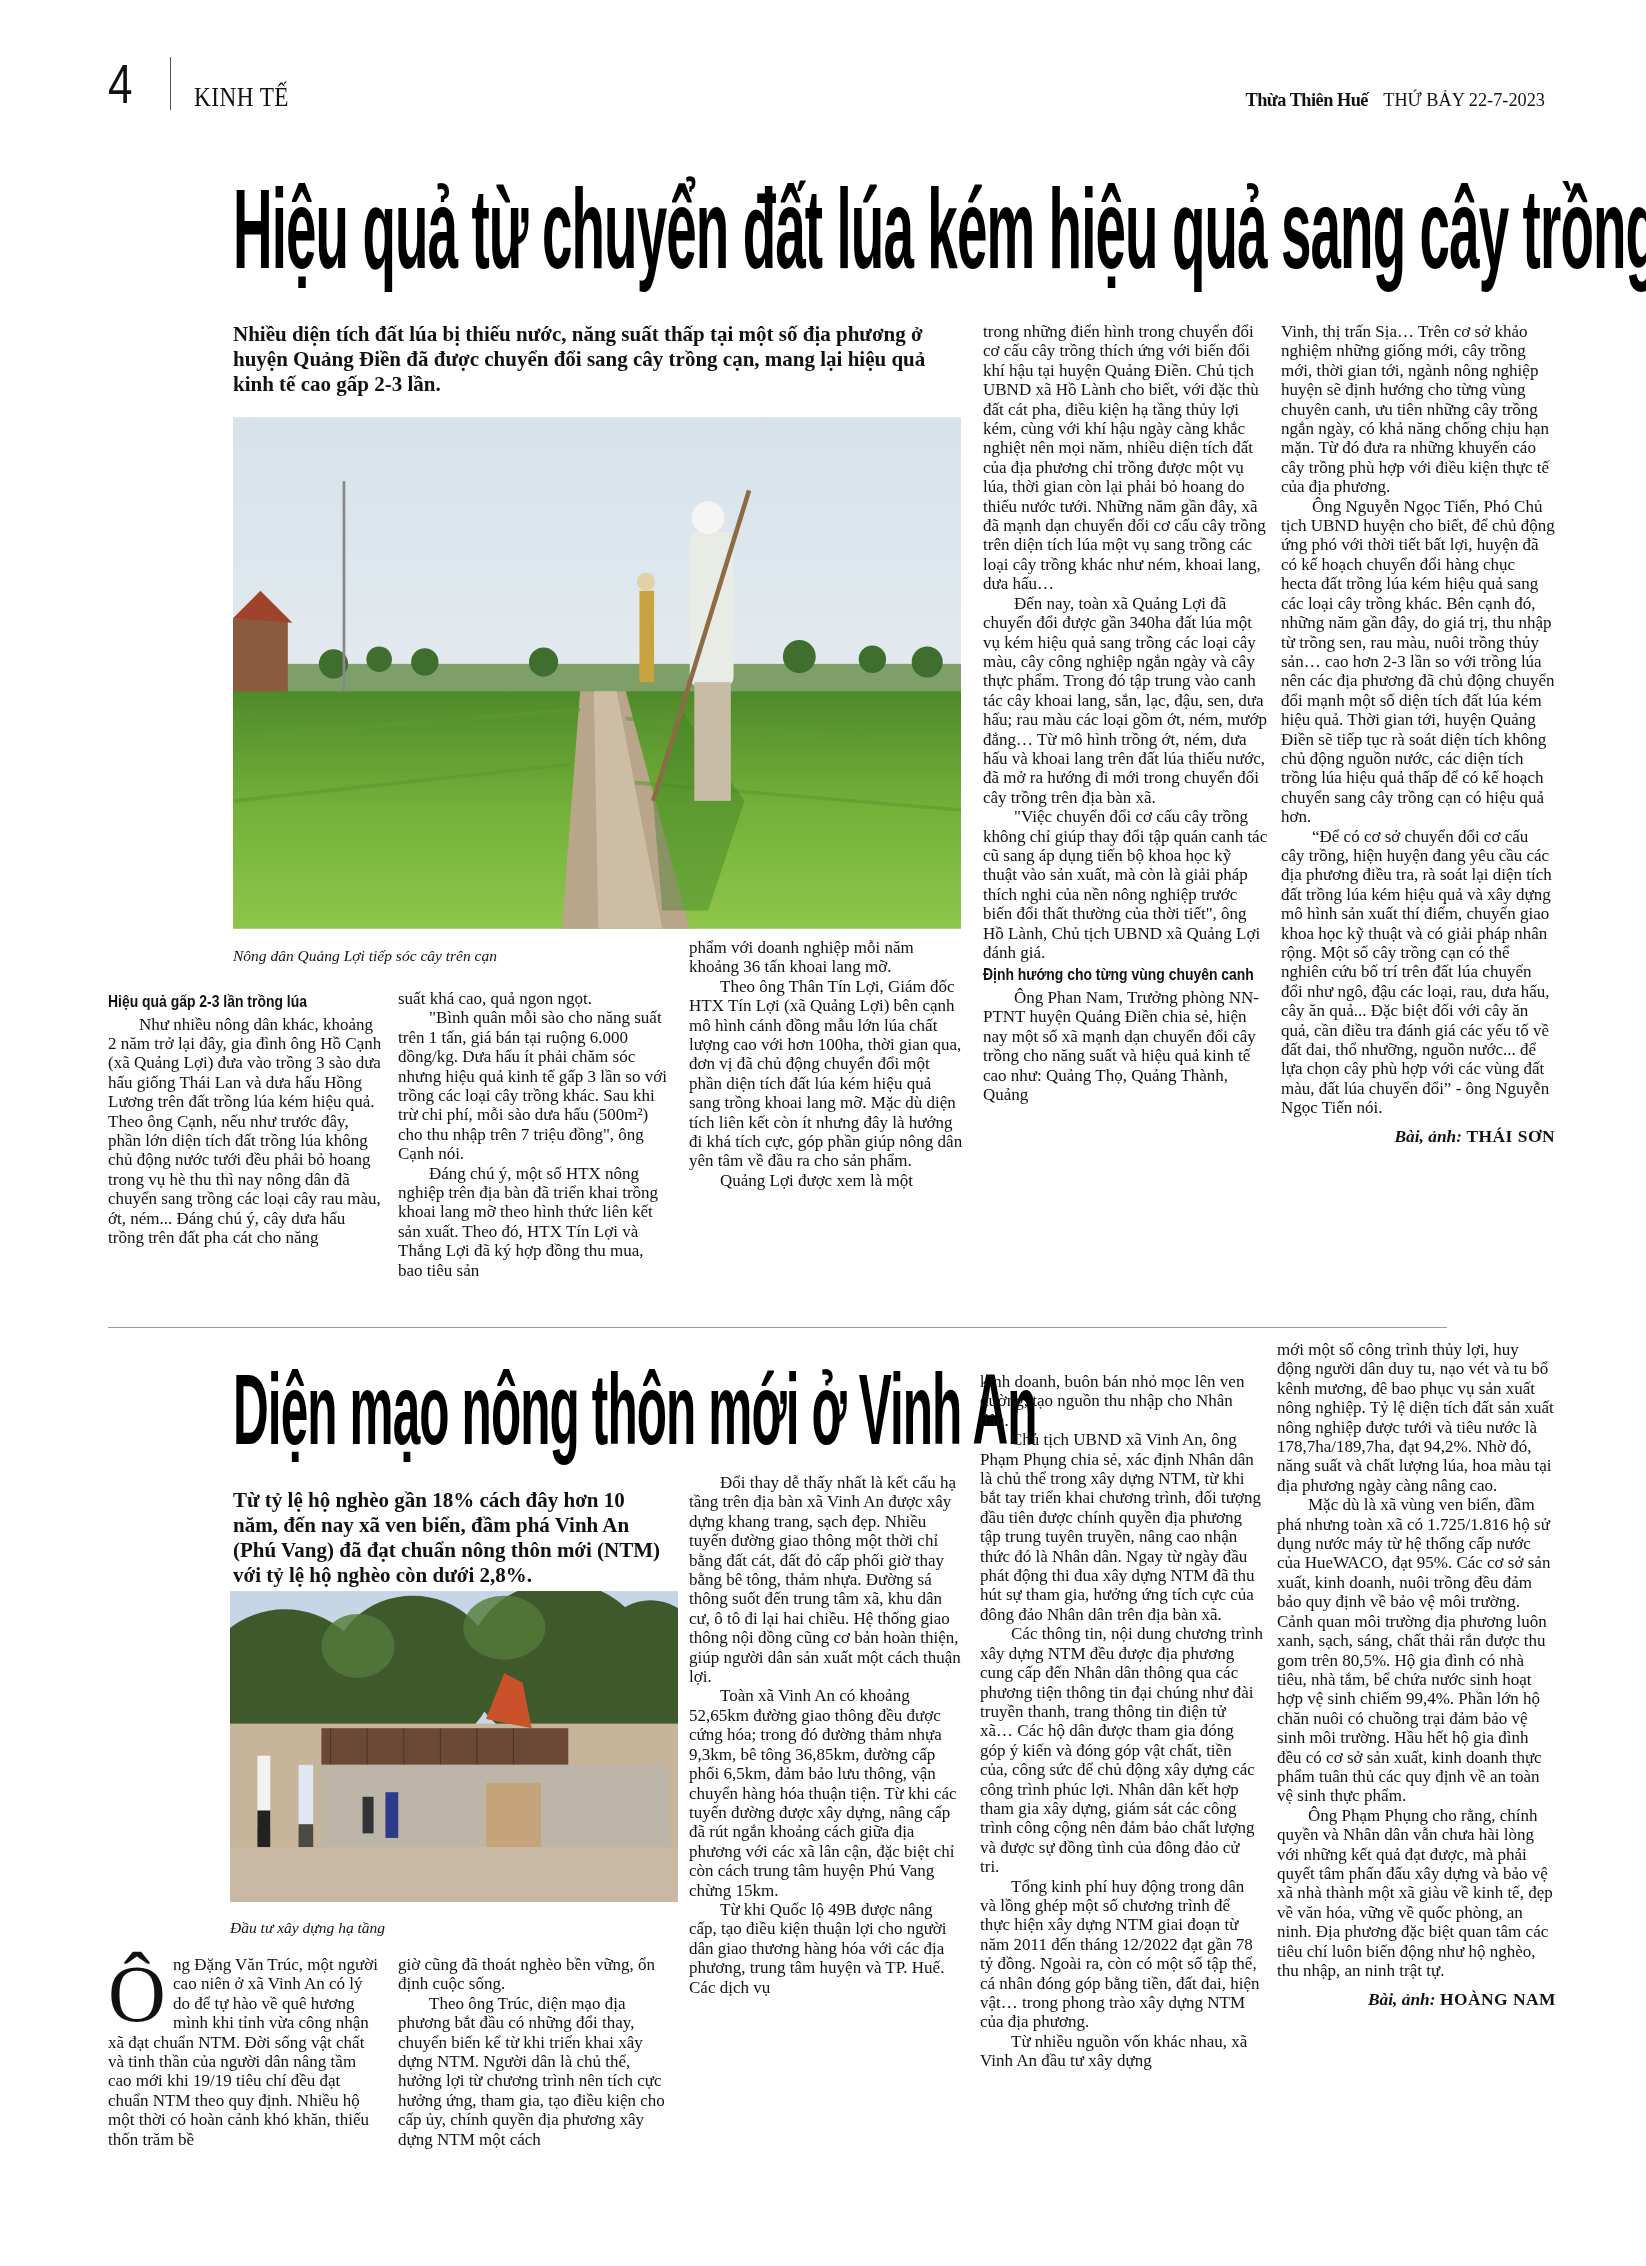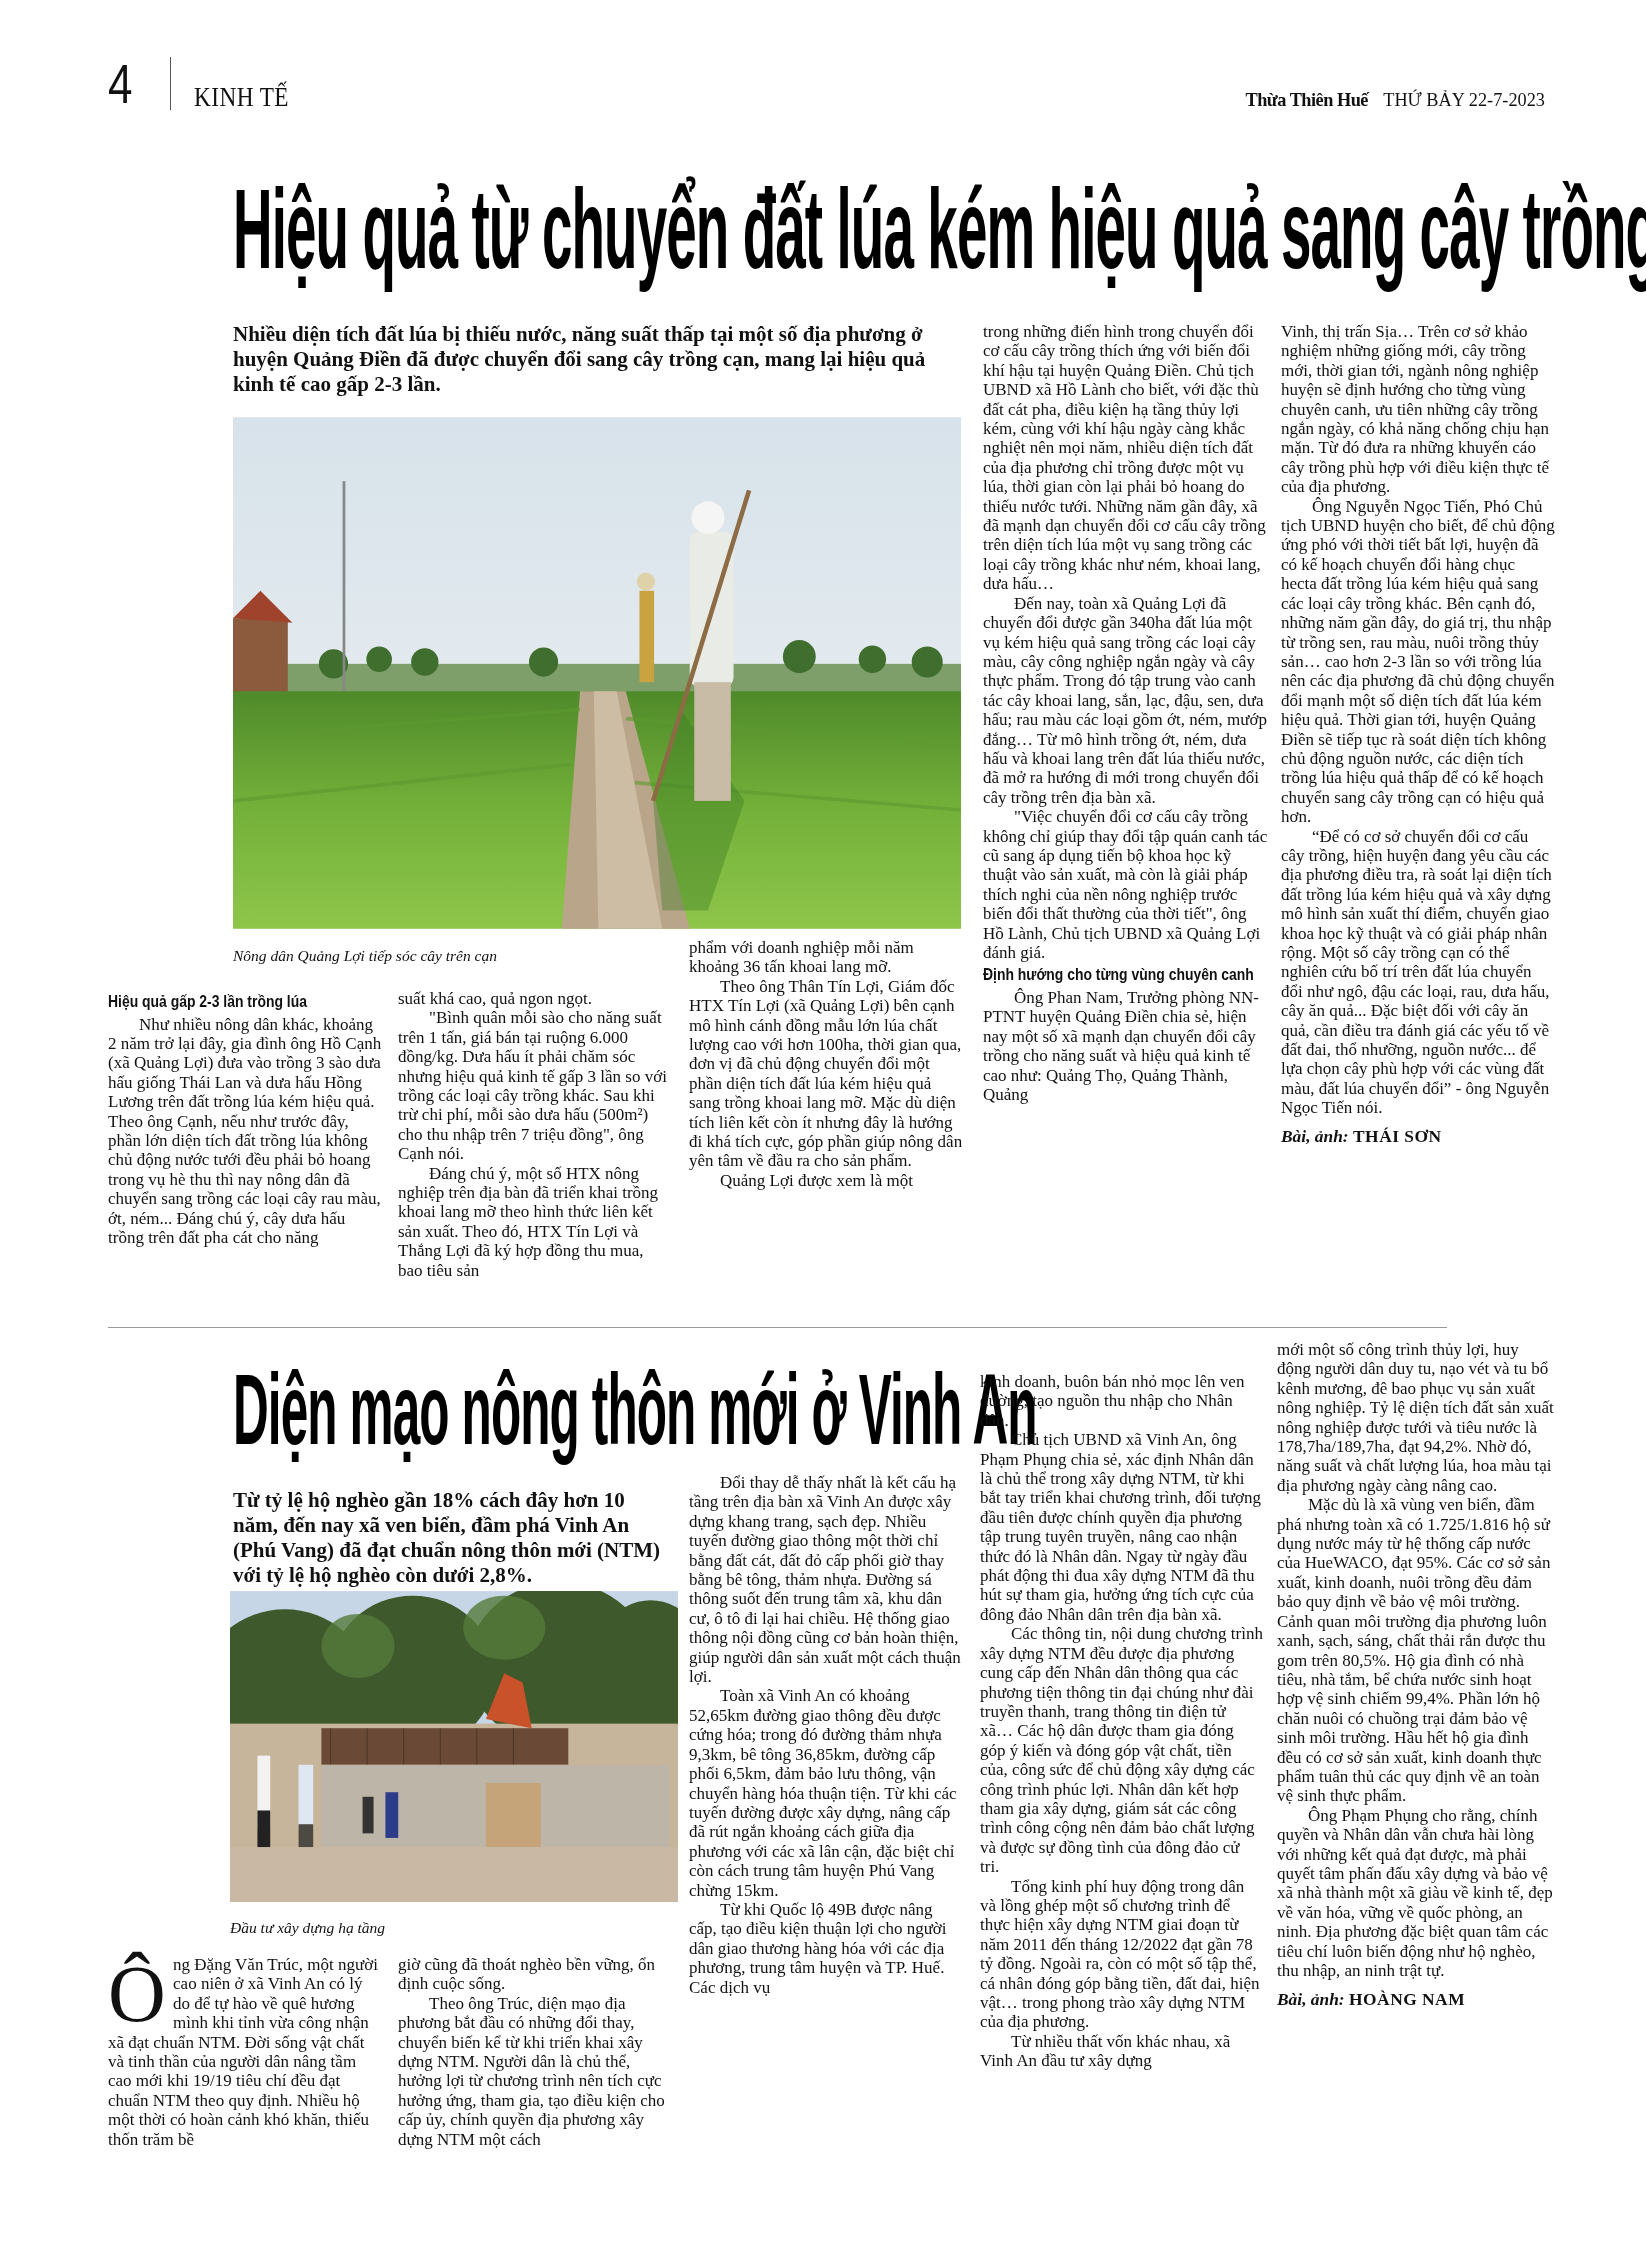--- a/index.html
+++ b/index.html
@@ -12,21 +12,21 @@
   .masthead .brand{font-weight:bold;font-family:"Liberation Serif",serif;letter-spacing:-0.5px;margin-right:11px;}
   .headline{font-family:"Liberation Sans",sans-serif;font-weight:bold;color:#000;white-space:nowrap;transform-origin:left top;letter-spacing:-1.8px;}
   .h1{left:233px;top:172px;font-size:114px;line-height:114px;transform:scaleX(0.48);}
   .h2{left:233px;top:1359px;font-size:101px;line-height:101px;transform:scaleX(0.49);}
   .lead{font-weight:bold;font-size:21px;line-height:25px;}
   .col{font-size:17px;line-height:19.4px;text-align:left;}
   .col p{margin:0;text-indent:31px;}
   .col p.noind{text-indent:0;}
   .subhead{font-family:"Liberation Sans",sans-serif;font-weight:bold;font-size:16.4px;line-height:25.6px;margin:1.8px 0 1.8px 0;text-indent:0 !important;transform:scaleX(0.85);transform-origin:left top;width:118%;}
   .caption{font-style:italic;font-size:15.5px;}
-  .byline{text-align:left;font-size:17.4px;margin-top:9.1px;}
+  .byline{text-align:right;font-size:17.4px;margin-top:9.1px;}
   .byline i{font-weight:bold;}
   .byline b{letter-spacing:0.5px;}
   .photo{overflow:hidden;}
   .divider{left:108px;top:1327px;width:1339px;height:0.9px;background:#999;}
   .dropcap{float:left;font-size:80px;line-height:66px;margin:5.5px 7.3px 0 0;font-family:"Liberation Serif",serif;}
 </style>
 </head>
 <body>
 
 <div class="abs pagenum">4</div>
@@ -170,21 +170,21 @@
 <div class="abs col" style="left:689px;top:1473px;width:274px;">
   <p>Đổi thay dễ thấy nhất là kết cấu hạ tầng trên địa bàn xã Vinh An được xây dựng khang trang, sạch đẹp. Nhiều tuyến đường giao thông một thời chỉ bằng đất cát, đất đỏ cấp phối giờ thay bằng bê tông, thảm nhựa. Đường sá thông suốt đến trung tâm xã, khu dân cư, ô tô đi lại hai chiều. Hệ thống giao thông nội đồng cũng cơ bản hoàn thiện, giúp người dân sản xuất một cách thuận lợi.</p>
   <p>Toàn xã Vinh An có khoảng 52,65km đường giao thông đều được cứng hóa; trong đó đường thảm nhựa 9,3km, bê tông 36,85km, đường cấp phối 6,5km, đảm bảo lưu thông, vận chuyển hàng hóa thuận tiện. Từ khi các tuyến đường được xây dựng, nâng cấp đã rút ngắn khoảng cách giữa địa phương với các xã lân cận, đặc biệt chỉ còn cách trung tâm huyện Phú Vang chừng 15km.</p>
   <p>Từ khi Quốc lộ 49B được nâng cấp, tạo điều kiện thuận lợi cho người dân giao thương hàng hóa với các địa phương, trung tâm huyện và TP. Huế. Các dịch vụ</p>
 </div>
 <div class="abs col" style="left:980px;top:1340px;width:283px;margin-top:32px;">
   <p class="noind">kinh doanh, buôn bán nhỏ mọc lên ven đường, tạo nguồn thu nhập cho Nhân dân.</p>
   <p>Chủ tịch UBND xã Vinh An, ông Phạm Phụng chia sẻ, xác định Nhân dân là chủ thể trong xây dựng NTM, từ khi bắt tay triển khai chương trình, đối tượng đầu tiên được chính quyền địa phương tập trung tuyên truyền, nâng cao nhận thức đó là Nhân dân. Ngay từ ngày đầu phát động thi đua xây dựng NTM đã thu hút sự tham gia, hưởng ứng tích cực của đông đảo Nhân dân trên địa bàn xã.</p>
   <p>Các thông tin, nội dung chương trình xây dựng NTM đều được địa phương cung cấp đến Nhân dân thông qua các phương tiện thông tin đại chúng như đài truyền thanh, trang thông tin điện tử xã… Các hộ dân được tham gia đóng góp ý kiến và đóng góp vật chất, tiền của, công sức để chủ động xây dựng các công trình phúc lợi. Nhân dân kết hợp tham gia xây dựng, giám sát các công trình công cộng nên đảm bảo chất lượng và được sự đồng tình của đông đảo cử tri.</p>
   <p>Tổng kinh phí huy động trong dân và lồng ghép một số chương trình để thực hiện xây dựng NTM giai đoạn từ năm 2011 đến tháng 12/2022 đạt gần 78 tỷ đồng. Ngoài ra, còn có một số tập thể, cá nhân đóng góp bằng tiền, đất đai, hiện vật… trong phong trào xây dựng NTM của địa phương.</p>
-  <p>Từ nhiều thất vốn khác nhau, xã Vinh An đầu tư xây dựng</p>
+  <p>Từ nhiều nguồn vốn khác nhau, xã Vinh An đầu tư xây dựng</p>
 </div>
 <div class="abs col" style="left:1277px;top:1340px;width:279px;">
   <p class="noind">mới một số công trình thủy lợi, huy động người dân duy tu, nạo vét và tu bổ kênh mương, đê bao phục vụ sản xuất nông nghiệp. Tỷ lệ diện tích đất sản xuất nông nghiệp được tưới và tiêu nước là 178,7ha/189,7ha, đạt 94,2%. Nhờ đó, năng suất và chất lượng lúa, hoa màu tại địa phương ngày càng nâng cao.</p>
   <p>Mặc dù là xã vùng ven biển, đầm phá nhưng toàn xã có 1.725/1.816 hộ sử dụng nước máy từ hệ thống cấp nước của HueWACO, đạt 95%. Các cơ sở sản xuất, kinh doanh, nuôi trồng đều đảm bảo quy định về bảo vệ môi trường. Cảnh quan môi trường địa phương luôn xanh, sạch, sáng, chất thải rắn được thu gom trên 80,5%. Hộ gia đình có nhà tiêu, nhà tắm, bể chứa nước sinh hoạt hợp vệ sinh chiếm 99,4%. Phần lớn hộ chăn nuôi có chuồng trại đảm bảo vệ sinh môi trường. Hầu hết hộ gia đình đều có cơ sở sản xuất, kinh doanh thực phẩm tuân thủ các quy định về an toàn vệ sinh thực phẩm.</p>
   <p>Ông Phạm Phụng cho rằng, chính quyền và Nhân dân vẫn chưa hài lòng với những kết quả đạt được, mà phải quyết tâm phấn đấu xây dựng và bảo vệ xã nhà thành một xã giàu về kinh tế, đẹp về văn hóa, vững về quốc phòng, an ninh. Địa phương đặc biệt quan tâm các tiêu chí luôn biến động như hộ nghèo, thu nhập, an ninh trật tự.</p>
   <div class="byline">
     <i>Bài, ảnh:</i>
     <b>HOÀNG NAM</b>
   </div>
 </div>

